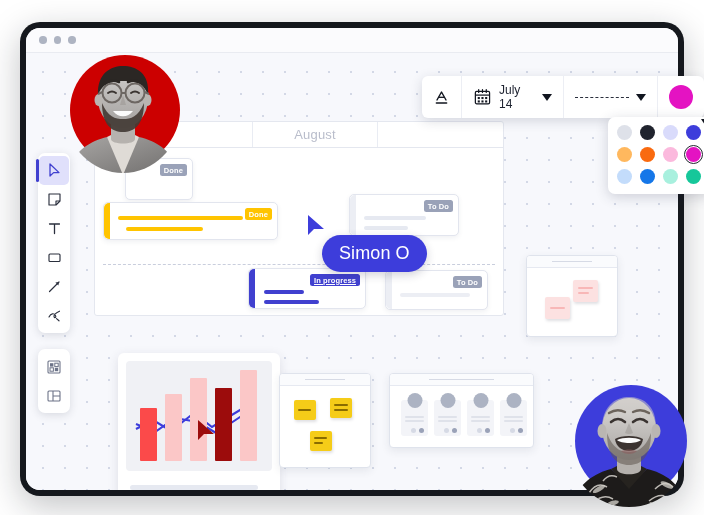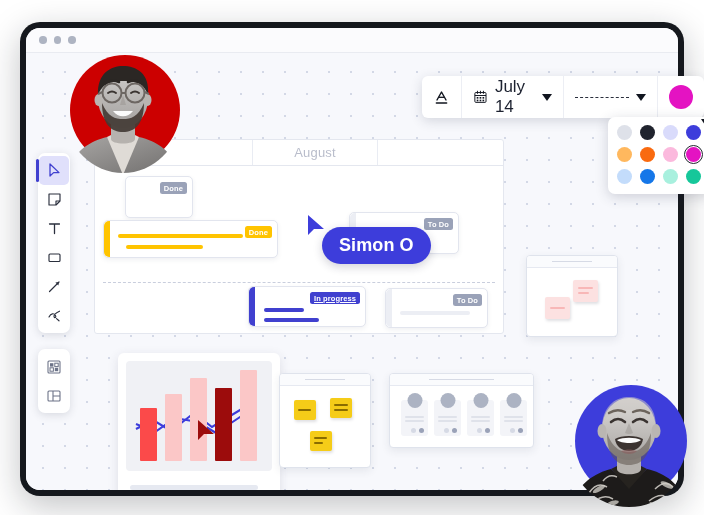--- a/index.html
+++ b/index.html
@@ -59,21 +59,21 @@
   }
   .tool.active { background: #e0e0fb; border-radius: 5px; }
   .tool.active::before {
     content: ""; position: absolute; left: -3px; top: 3px;
     width: 3px; height: 23px; background: #4040cf; border-radius: 2px;
   }
   .tool svg { display: block; }
 
   
   .board {
-    position: absolute; left: 68px; top: 86px;
+    position: absolute; left: 68px; top: 68px;
     width: 410px; height: 195px;
     background: #ffffff;
     border: 1px solid #e4e7ef;
     border-radius: 3px;
     padding-left: 32px;
   }
   .months { display: flex; height: 26px; border-bottom: 1px solid #e4e7ef; }
   .month {
     flex: 1; display: flex; align-items: center; justify-content: center;
     font-size: 13px; color: #b9bdcb; letter-spacing: .2px;
@@ -101,23 +101,24 @@
     font-size: 7.5px; font-weight: 700; color: #fff;
     padding: 1.5px 4px; border-radius: 2.5px;
     letter-spacing: .1px; white-space: nowrap;
   }
   .line { position: absolute; height: 3.5px; border-radius: 2px; }
 
   
   .cursor-label {
     position: absolute; display: flex; align-items: center;
     padding: 8px 17px; border-radius: 22px;
-    color: #fff; font-size: 18px; font-weight: 700;
+    color: #fff; font-size: 18px; font-weight: 400;
     white-space: nowrap; letter-spacing: .1px;
     box-shadow: 0 3px 10px rgba(30,30,60,.2);
+    margin-top: 8px;
   }
   .pointer {
     position: absolute; width: 0; height: 0;
   }
 
   
   .card {
     position: absolute; background: #fff;
     border: 1px solid #dfe3ec; border-radius: 4px;
     box-shadow: 0 3px 8px rgba(45,50,80,.09);
@@ -152,21 +153,21 @@
     background: #ffffff; border-radius: 6px;
     box-shadow: 0 3px 12px rgba(40,45,70,.17);
     height: 42px; z-index: 40;
   }
   .tb-cell {
     display: flex; align-items: center; gap: 7px;
     padding: 0 11px; border-right: 1px solid #eceef4;
     cursor: pointer;
   }
   .tb-cell:last-child { border-right: none; }
-  .tb-text { font-size: 17px; color: #1d2230; }
+  .tb-text { font-size: 12px; color: #1d2230; }
   .caret { width:0;height:0;border-left:5px solid transparent;border-right:5px solid transparent;border-top:7px solid #11151f; }
   .dashline { width: 54px; height: 0; border-top: 1.6px dashed #2a2f3d; }
   .swatch-main { width: 24px; height: 24px; border-radius: 50%; background: #e413c2; }
 
   
   .palette {
     position: absolute; left: 608px; top: 117px;
     background: #fff; border-radius: 7px;
     box-shadow: 0 3px 13px rgba(40,45,70,.2);
     padding: 8px 9px; z-index: 45;

